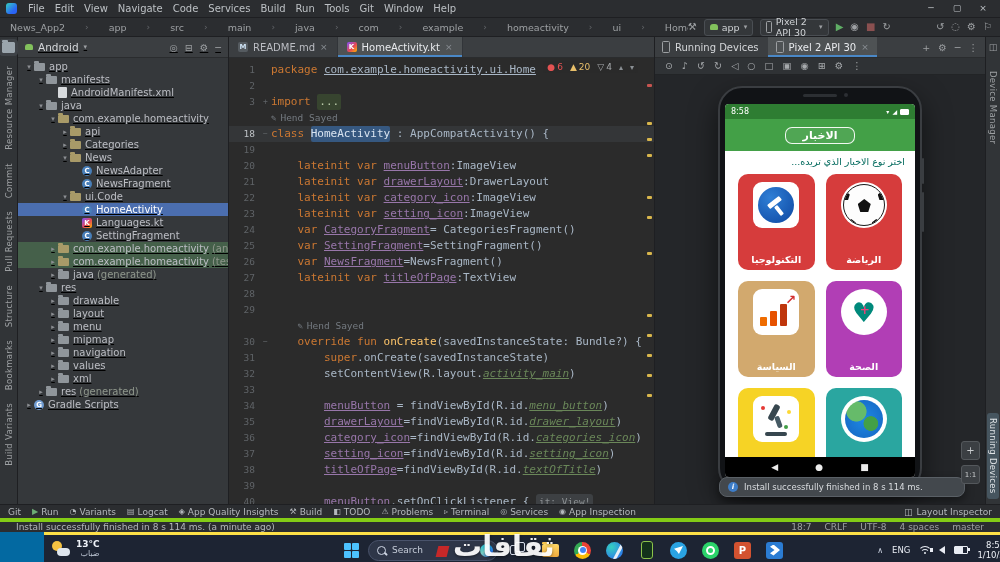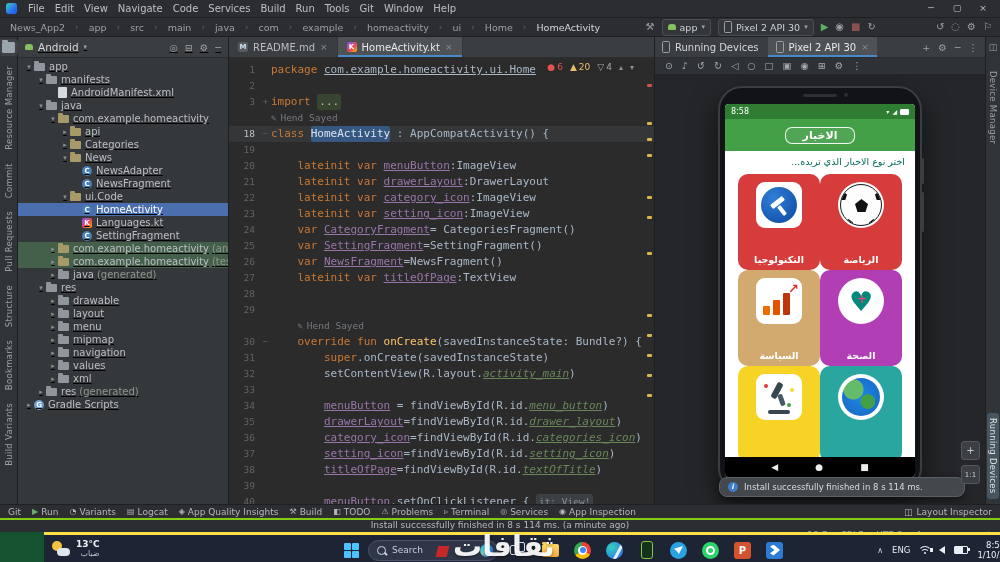--- a/index.html
+++ b/index.html
@@ -1,31 +1,31 @@
 <!DOCTYPE html>
 <html><head>
 <meta charset="utf-8">
 <style>
   html,body{margin:0;padding:0;background:#17181a;}
-  .app{position:relative;width:1000px;height:562px;overflow:hidden;background:#14532d;
+  .app{position:relative;width:1000px;height:562px;overflow:hidden;background:#0369a1;
        font-family:"DejaVu Sans",sans-serif;-webkit-font-smoothing:antialiased;}
   
   .menubar{position:absolute;left:0;top:0;width:100%;height:18px;background:#2b2d30;border-bottom:1px solid #1e1f22;
            display:flex;align-items:center;padding:0 4px;box-sizing:border-box;z-index:5;}
   .as-logo{width:11px;height:11px;border-radius:3px;margin:0 6px 0 2px;flex:none;
            background:linear-gradient(135deg,#35d0c0,#2a64f6 70%);}
   .menu-item{font-size:10px;color:#bcc0c4;padding:0 5px;line-height:17px;cursor:default;}
   .win-title{position:absolute;left:320px;right:200px;text-align:center;font-size:9.5px;color:#8c9096;
              white-space:nowrap;overflow:hidden;text-overflow:ellipsis;}
   .win-controls{margin-left:auto;display:flex;}
   .win-btn{width:26px;text-align:center;font-size:9px;color:#bcc0c4;line-height:17px;}
   
   .navbar{position:absolute;left:0;top:18px;width:100%;height:19px;background:#2b2d30;border-bottom:1px solid #1e1f22;
           display:flex;align-items:center;padding:0 8px;box-sizing:border-box;z-index:5;}
-  .crumbs{display:flex;align-items:center;gap:8px;white-space:nowrap;overflow:hidden;}
+  .crumbs{display:flex;align-items:center;gap:18px;white-space:nowrap;overflow:hidden;}
   .crumb{font-size:9.5px;color:#9da0a3;padding:0 2px;}
   .crumb.last{color:#d5d7da;}
   .crumb-sep{font-size:9px;color:#63666a;}
   .nav-right{margin-left:auto;display:flex;align-items:center;gap:7px;}
   .nav-ic{font-size:10px;color:#9da0a3;line-height:16px;}
   .dd{display:flex;align-items:center;gap:4px;height:15px;padding:0 5px;border:1px solid #4a4e53;border-radius:3px;
       background:#34373a;font-size:9.5px;color:#cfd2d5;}
   .dd .caret{font-size:7px;color:#9da0a3;}
   .mini-android{width:8px;height:6px;background:#82c15c;border-radius:3px 3px 1px 1px;}
   .mini-phone{width:6px;height:10px;border:1px solid #9da0a3;border-radius:1.5px;}
@@ -118,21 +118,21 @@
   .phone::after{content:"";position:absolute;top:5px;left:50%;margin-left:24px;width:4px;height:4px;border-radius:50%;background:#2c2f33;}
   .side-btn{position:absolute;right:-4px;width:2px;background:#3a3d41;border-radius:1px;}
   .screen{position:absolute;left:5px;right:5px;top:16px;bottom:13px;background:#fff;border-radius:4px;overflow:hidden;display:flex;flex-direction:column;}
   .p-status{height:15px;flex:none;background:#2e7d32;color:#fff;display:flex;align-items:center;padding:0 6px;font-size:8px;}
   .p-st-right{margin-left:auto;display:flex;align-items:center;gap:3px;}
   .p-glyph{font-size:6px;line-height:8px;}
   .p-batt{width:7px;height:4px;border:1px solid #fff;border-radius:1px;background:#fff;}
   .p-appbar{height:32px;flex:none;background:#43a047;display:flex;align-items:center;justify-content:center;}
   .p-pill{border:1px solid rgba(255,255,255,.92);border-radius:7px;padding:1px 17px;color:#fff;font-weight:bold;font-size:11px;background:rgba(255,255,255,.07);}
   .p-prompt{flex:none;background:#fff;color:#00695c;font-weight:normal;font-size:9.5px;text-align:right;direction:rtl;padding:5px 10px 1px;}
-  .p-grid{flex:1;overflow:hidden;display:grid;grid-template-columns:1fr 1fr;padding:6px 13px 0;grid-auto-rows:96px;background:#fff;}
+  .p-grid{flex:1;overflow:hidden;display:grid;grid-template-columns:1fr 1fr;gap:11px;padding:6px 13px 0;grid-auto-rows:96px;background:#fff;}
   .p-card{border-radius:10px;position:relative;display:flex;justify-content:center;}
   .p-card .clbl{position:absolute;bottom:5px;left:0;right:0;text-align:center;color:#fff;font-weight:bold;font-size:9.5px;}
   .card-ic{width:46px;height:46px;background:#fff;margin-top:8px;position:relative;display:flex;align-items:center;justify-content:center;}
   .card-ic.sq{border-radius:9px;}
   .card-ic.ci{border-radius:50%;}
   .ic-tech{width:36px;height:36px;border-radius:50%;background:radial-gradient(circle at 35% 30%,#2f7fd6,#0d47a1);position:relative;}
   .gav1{position:absolute;top:13px;left:9px;width:15px;height:5px;background:#fff;border-radius:1px;transform:rotate(-38deg);}
   .gav2{position:absolute;top:18px;left:19px;width:4px;height:11px;background:#fff;border-radius:1px;transform:rotate(-38deg);}
   .ic-ball{width:42px;height:42px;border-radius:50%;background:#fdfdfd;border:1px solid #1a1a1a;position:relative;overflow:hidden;box-sizing:border-box;}
   .pent{position:absolute;left:14px;top:14px;width:13px;height:13px;background:#111;clip-path:polygon(50% 0,100% 38%,81% 100%,19% 100%,0 38%);}
@@ -164,22 +164,22 @@
   .zoomctl{position:absolute;right:5px;top:366px;display:flex;flex-direction:column;gap:5px;}
   .zbtn{width:17px;height:17px;background:#3b3f43;border:1px solid #54585c;border-radius:3px;color:#c9ccce;
         display:flex;align-items:center;justify-content:center;font-size:10px;}
   .zbtn.ratio{font-size:7px;}
   
   .status1{position:absolute;left:0;top:504px;width:100%;height:14px;background:#2b2d30;border-top:1px solid #1e1f22;
            display:flex;align-items:center;padding:0 8px;box-sizing:border-box;gap:11px;z-index:5;}
   .sbtn{display:flex;align-items:center;gap:3px;font-size:9px;color:#b4b8bc;white-space:nowrap;}
   .sbtn .gi{font-size:8px;}
   .status-right{margin-left:auto;display:flex;align-items:center;gap:4px;font-size:9px;color:#b4b8bc;}
-  .status2{position:absolute;left:0;top:518px;width:100%;height:14px;background:#2b2d30;border-top:2px solid #84cc16;
-           display:flex;align-items:center;padding:0 0;box-sizing:border-box;z-index:5;flex-direction:column;}
+  .status2{position:absolute;left:0;top:518px;width:100%;height:14px;background:#2b2d30;border-top:4px solid #84cc16;
+           display:flex;align-items:center;padding:0 16px;box-sizing:border-box;z-index:5;}
   .smsg{font-size:9px;color:#b4b8bc;white-space:nowrap;}
   .smeta{margin-left:auto;display:flex;align-items:center;gap:13px;font-size:9px;color:#9da0a3;}
   
   .taskbar{position:absolute;left:0;top:532px;width:100%;height:30px;background:#1d2433;border-top:3px solid #fde047;z-index:10;margin-left:44px;}
   .weather{position:absolute;left:8px;top:4px;display:flex;align-items:center;gap:6px;}
   .w-ic{position:relative;width:18px;height:16px;}
   .w-sun{position:absolute;left:0;top:0;width:10px;height:10px;border-radius:50%;background:#f5c242;}
   .w-cloud{position:absolute;right:0;bottom:1px;width:13px;height:8px;border-radius:5px;background:#dfe6ee;}
   .w-txt{display:flex;flex-direction:column;line-height:10px;}
   .w-temp{font-size:9px;font-weight:bold;color:#eef2f8;}

